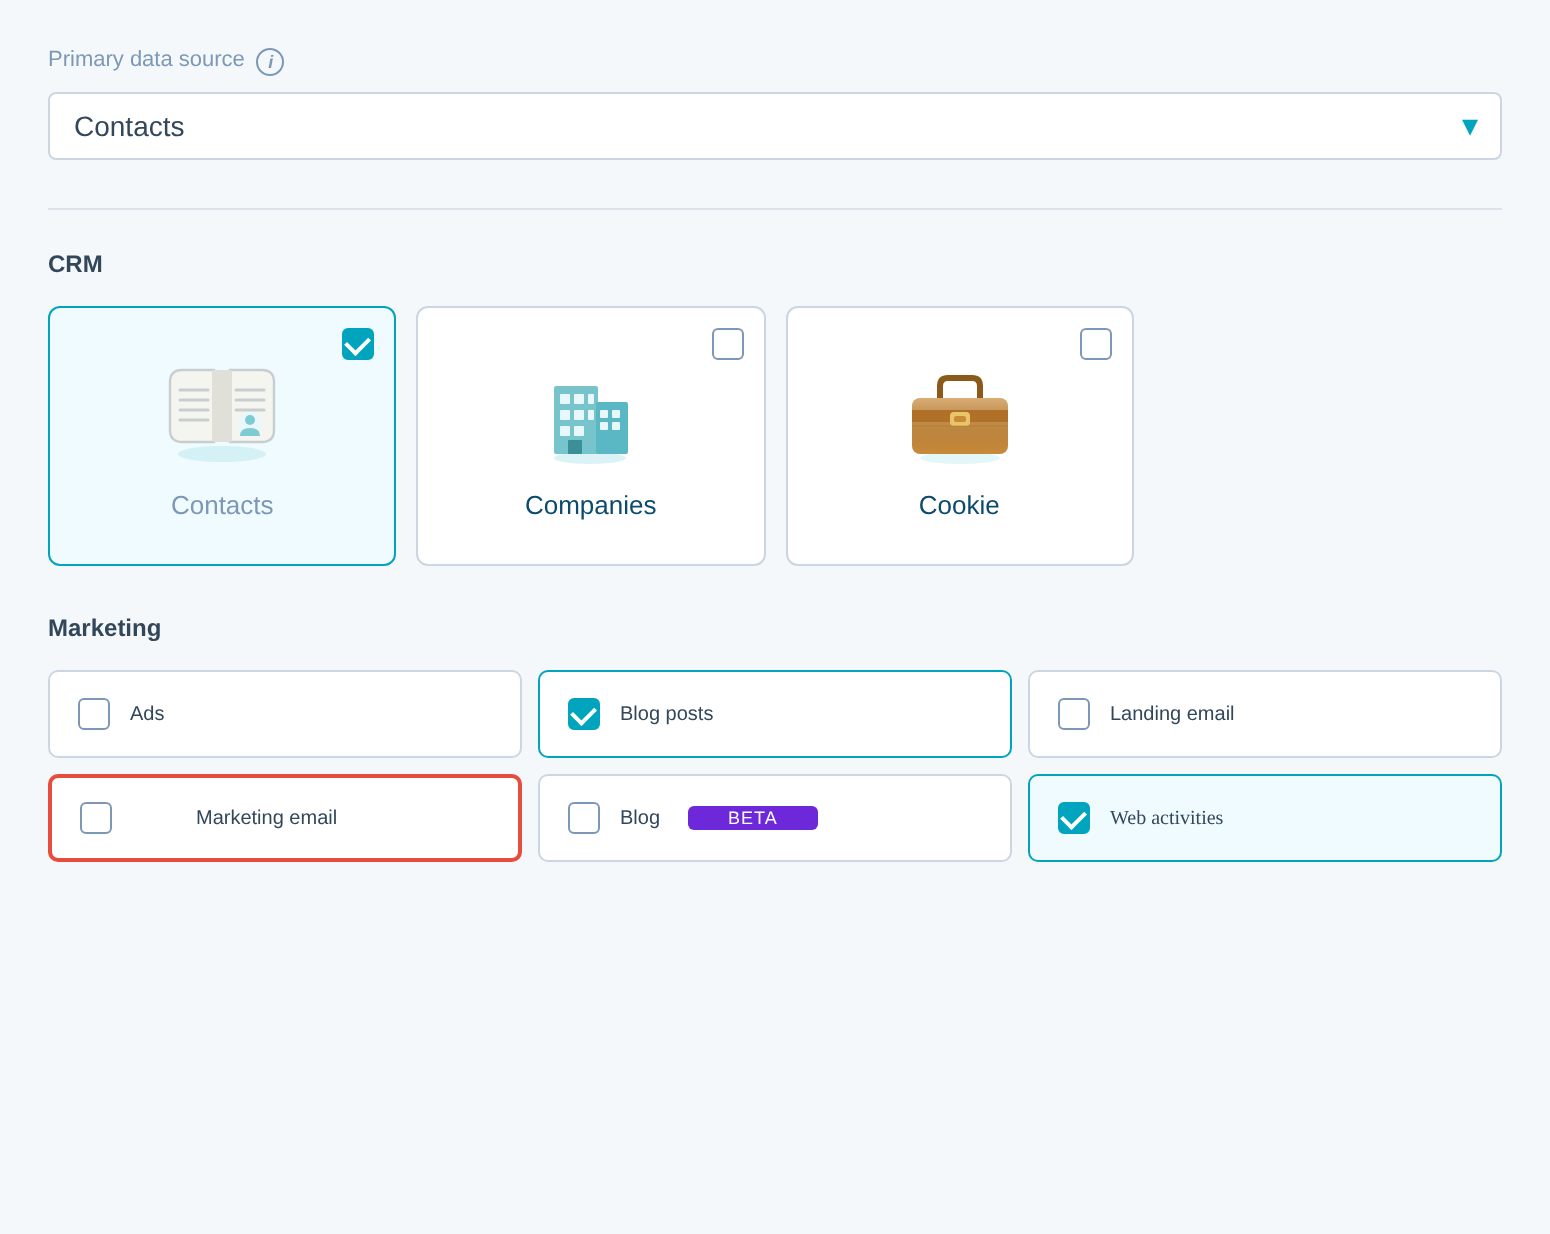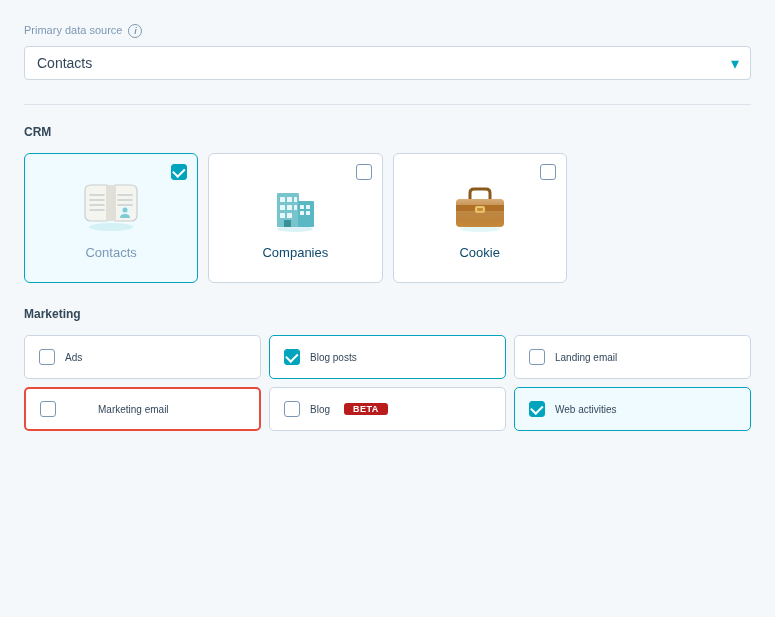--- a/index.html
+++ b/index.html
@@ -142,20 +142,21 @@
     }
     .mkt-card.highlighted {
       border-color: #e74c3c;
       border-width: 2px;
       background: #fff;
       gap: 42px;
     }
     .mkt-card.selected-bg {
       background: #f0fbff;
       border-color: #00a4bd;
+      font-family: Liberation Serif, serif;
     }
     .mkt-card-label {
       font-size: 10px;
       color: #33475b;
       font-weight: 500;
     }
 
     
     .checkbox-custom {
       width: 16px; height: 16px;
@@ -177,26 +178,26 @@
       transform: rotate(-45deg) translateY(-1px);
       display: block;
     }
     .checkbox-custom.unchecked {
       background: #fff;
       border-color: #7c98b6;
     }
 
     
     .beta-badge {
-      background: #b91c1c;
+      background: #6d28d9;
       color: #fff;
       font-size: 9px;
-      font-weight: 700;
+      font-weight: 400;
       border-radius: 3px;
-      padding: 1px 9px;
+      padding: 1px 20px;
       letter-spacing: 0.5px;
       margin-left: 4px;
     }
 
     
     svg { display: block; }
   </style>
 </head>
 <body>
 

